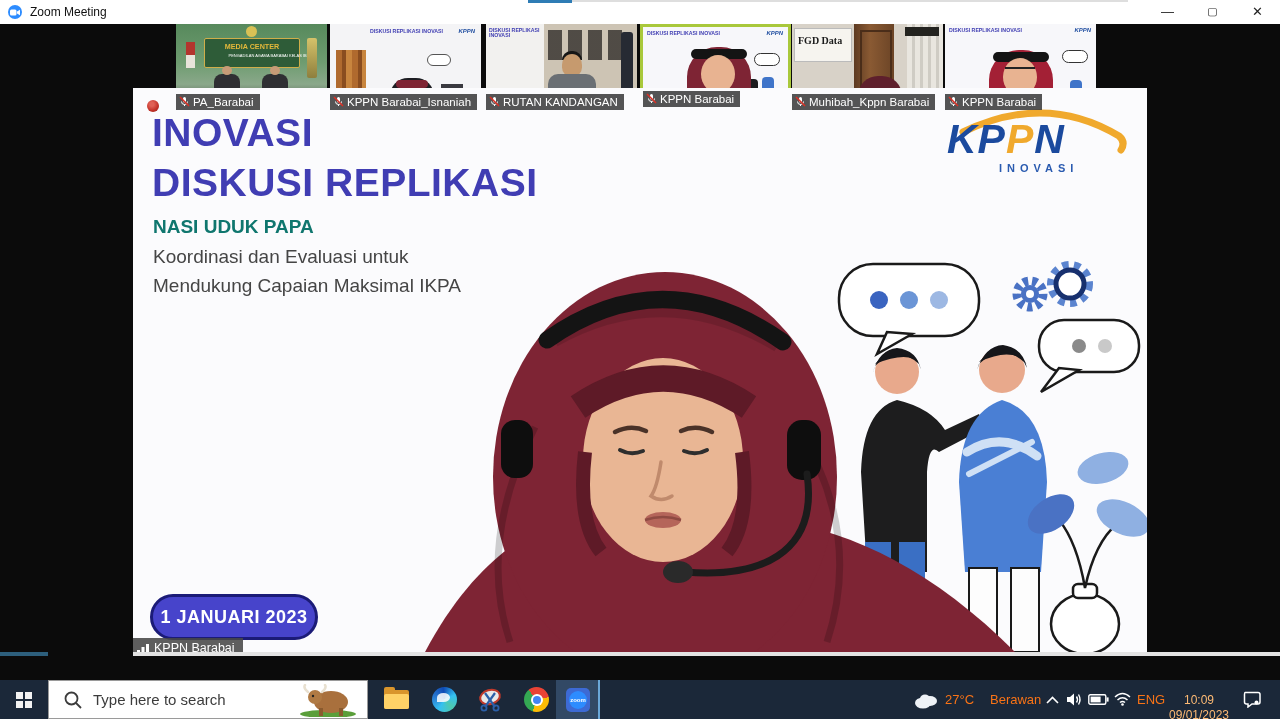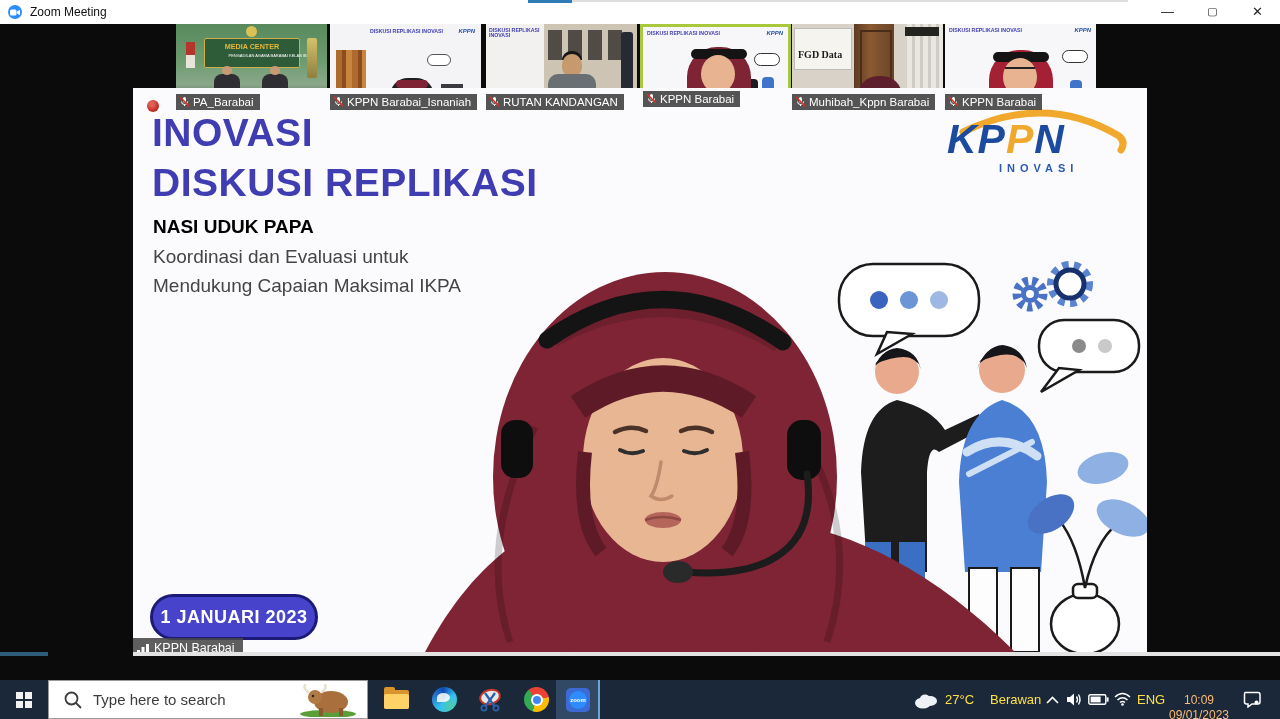--- a/index.html
+++ b/index.html
@@ -64,36 +64,36 @@
   .t6 .dome { background:#a32035; }
   .tmini .face { position:absolute; left:58px; bottom:14px; width:34px; height:38px; border-radius:50%; background:#e8b391; }
   .tmini .band { position:absolute; left:48px; bottom:48px; width:56px; height:10px; border-radius:8px; background:#141414; }
   .tmini .fig { position:absolute; right:14px; bottom:0; width:12px; height:30px; background:#3f74c9; border-radius:4px 4px 0 0; }
   .tmini .fig2 { position:absolute; right:30px; bottom:0; width:11px; height:28px; background:#1c1c1e; border-radius:4px 4px 0 0; }
   .tmini .bub { position:absolute; right:8px; top:26px; width:26px; height:13px; border:1px solid #333; border-radius:7px; background:#fff; }
   .t6 .glasses { position:absolute; left:60px; bottom:36px; width:30px; height:7px; border-top:2px solid #222; }
 
   
   .t5 { background:#d8d2c8; }
-  .t5 .poster { position:absolute; left:2px; top:4px; width:58px; height:34px; background:#f6f4ef; border:1px solid #bbb; padding:20px 3px; }
+  .t5 .poster { position:absolute; left:2px; top:4px; width:58px; height:34px; background:#f6f4ef; border:1px solid #bbb; padding:6px 3px; }
   .t5 .poster .tt { font-family:"Liberation Serif", serif; font-weight:700; font-size:10px; color:#1a1a1a; }
   .t5 .cab { position:absolute; left:62px; top:0; width:40px; height:86px; background:linear-gradient(90deg,#5d3a22,#8a5a33 40%,#6b4426); }
   .t5 .cab:before { content:""; position:absolute; left:6px; top:6px; width:28px; height:70px; border:2px solid #4a2d19; }
   .t5 .curt { position:absolute; right:0; top:0; width:36px; height:86px; background:repeating-linear-gradient(90deg,#e9e6df 0 5px,#cfccc4 5px 8px); }
   .t5 .head { position:absolute; left:66px; bottom:0; width:44px; height:34px; border-radius:20px 20px 0 0; background:#5e1f2c; }
   .t5 .gl { position:absolute; left:74px; bottom:10px; width:26px; height:8px; border-top:2px solid #111; }
   .t5 .logo { position:absolute; right:4px; top:3px; width:34px; height:9px; background:#23231f; }
 
   
   .main-video { position:absolute; left:133px; top:88px; width:1014px; height:564px; background:#fbfbfd; overflow:hidden; }
   .reddot { position:absolute; left:14px; top:12px; width:12px; height:12px; border-radius:50%;
             background:radial-gradient(circle at 40% 35%, #e06055 20%, #c23128 60%, #8d1d18 100%); }
   .slide-title { position:absolute; left:19px; top:20px; font-size:39px; font-weight:700; color:#403db3; line-height:50px; letter-spacing:.5px; }
   .slide-sub { position:absolute; left:20px; top:124px; line-height:29.5px; color:#454545; font-size:19px; }
-  .slide-sub .b { font-weight:700; color:#000000; }
+  .slide-sub .b { font-weight:700; color:#0f766e; }
   .kppn { position:absolute; left:808px; top:18px; width:192px; height:74px; }
   .kppn .word { position:absolute; left:6px; top:10px; font-style:italic; font-weight:800; font-size:41px; letter-spacing:1px; color:#1b4a9e; }
   .kppn .word .y { color:#f0a92d; }
   .kppn .sub { position:absolute; left:58px; top:56px; font-size:11px; font-weight:700; letter-spacing:5px; color:#2a5bb0; }
   .datepill { position:absolute; left:17px; top:506px; width:168px; height:46px; border-radius:26px; background:#4744cb;
               border:3px solid #1b1b77; color:#fff; font-size:18px; font-weight:700; letter-spacing:.5px;
               display:flex; align-items:center; justify-content:center; z-index:6; }
   .mainlabel { position:absolute; left:0; top:550px; height:21px; display:flex; align-items:center; gap:4px;
                background:rgba(72,72,72,.88); color:#fff; font-size:12.5px; padding:0 8px 1px 4px; z-index:7; }
   .illus { position:absolute; left:694px; top:154px; z-index:1; }
@@ -121,21 +121,21 @@
           background:conic-gradient(from 210deg,#35c1f1,#2b7cd3,#0f4bb5,#35c1f1,#4ec9b0,#35c1f1); position:relative; }
   .edge:after { content:""; position:absolute; left:5px; top:6px; width:13px; height:9px; border-radius:50% 50% 50% 0; background:rgba(255,255,255,.85); }
   .chrome { width:25px; height:25px; border-radius:50%;
             background:conic-gradient(from -40deg,#ea4335 0 33%,#fbbc05 33% 66%,#34a853 66% 100%); position:relative; }
   .chrome:after { content:""; position:absolute; left:6.5px; top:6.5px; width:12px; height:12px; border-radius:50%; background:#fff; }
   .chrome:before { content:""; position:absolute; left:8.5px; top:8.5px; width:8px; height:8px; border-radius:50%; background:#4285f4; z-index:1; }
   .zoomslot { position:absolute; left:556px; top:0; width:44px; height:39px; background:rgba(110,160,215,.28); border-right:2px solid #6aa7d8; }
   .zoomtile { position:absolute; left:10px; top:8px; width:24px; height:24px; border-radius:5px; background:#3d6ad4; }
   .zoomtile .c { position:absolute; left:3px; top:3px; width:18px; height:18px; border-radius:50%; background:#2d8cff;
                  color:#fff; font-size:6px; font-weight:700; text-align:center; line-height:18px; }
-  .tray-txt { position:absolute; top:0; height:39px; line-height:39px; font-size:13px; color:#fde047; }
+  .tray-txt { position:absolute; top:0; height:39px; line-height:39px; font-size:13px; color:#f97316; }
   .clock { position:absolute; left:1162px; top:5px; width:74px; text-align:center; font-size:12px; line-height:15px; color:#fdba74;margin-top:8px; }
   .trayicon { position:absolute; top:11px; }
 </style>
 </head>
 <body>
 
 <div class="screen">
 
   <div class="titlebar">
     <div class="tb-appicon">

